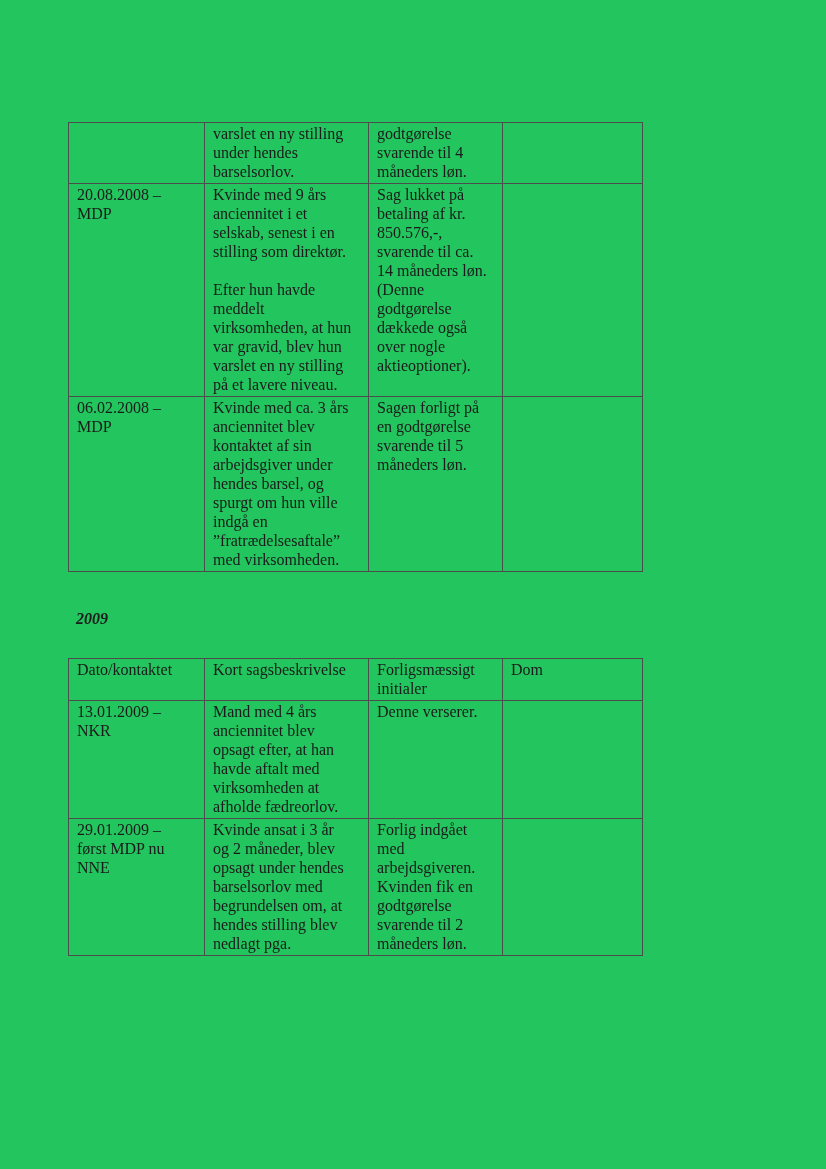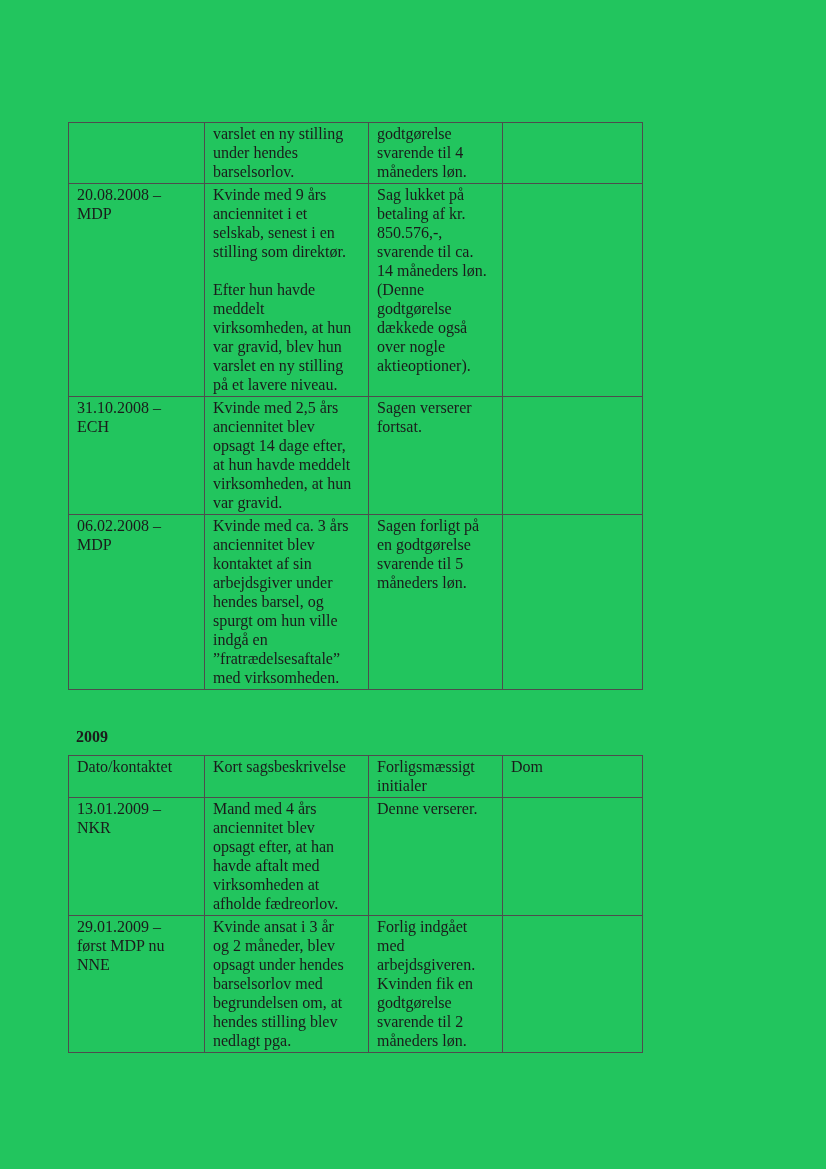--- a/index.html
+++ b/index.html
@@ -38,21 +38,22 @@
     overflow: hidden;
   }
   .col-date { width: 136px; }
   .col-desc { width: 164px; }
   .col-settle { width: 134px; }
   .col-dom { width: 140px; }
   .year-heading {
     font-weight: bold;
     font-size: 16px;
     padding-left: 8px;
-    margin: 37px 0 9px 0;
+    margin: 37px 0 30px 0;
+    font-style: italic;
   }
 </style>
 </head>
 <body>
 
 <div class="page">
   <div class="content">
 
     <table class="case-table">
       <colgroup>
@@ -89,33 +90,20 @@
           <td>Sag lukket på
 betaling af kr.
 850.576,-,
 svarende til ca.
 14 måneders løn.
 (Denne
 godtgørelse
 dækkede også
 over nogle
 aktieoptioner).</td>
-          <td></td>
-        </tr>
-        <tr>
-          <td>31.10.2008 –
-ECH</td>
-          <td>Kvinde med 2,5 års
-anciennitet blev
-opsagt 14 dage efter,
-at hun havde meddelt
-virksomheden, at hun
-var gravid.</td>
-          <td>Sagen verserer
-fortsat.</td>
           <td></td>
         </tr>
         <tr>
           <td>06.02.2008 –
 MDP</td>
           <td>Kvinde med ca. 3 års
 anciennitet blev
 kontaktet af sin
 arbejdsgiver under
 hendes barsel, og

